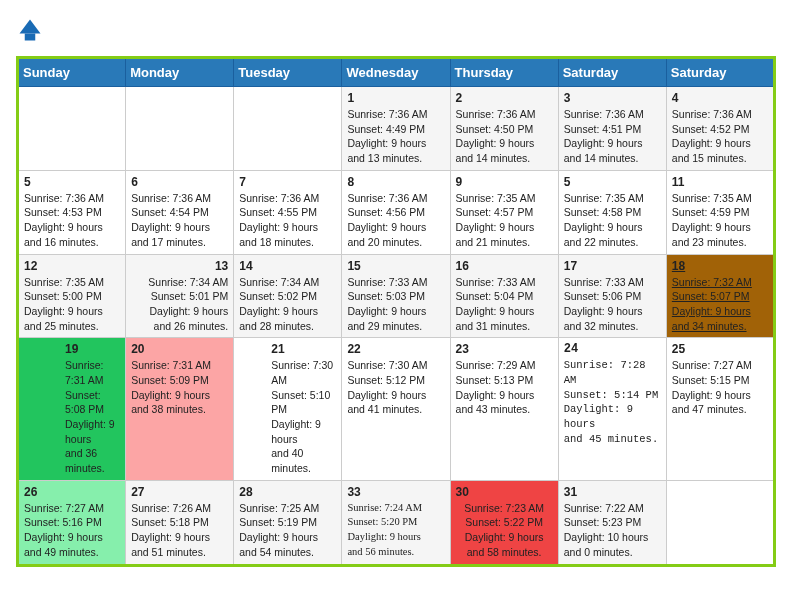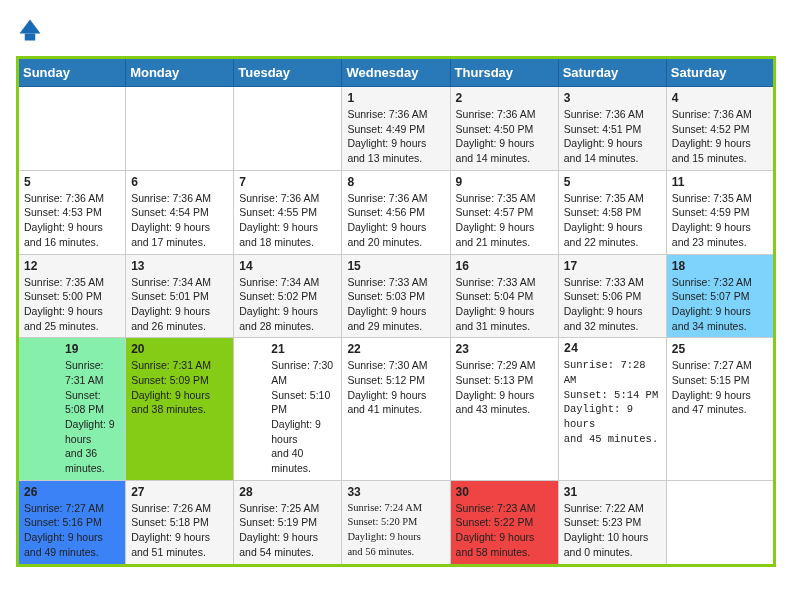--- a/index.html
+++ b/index.html
@@ -202,21 +202,21 @@
         </td>
       </tr>
       <tr>
         <td style="background-color: rgb(245, 245, 245);">
           <span class="day-num">12</span>
           <div class="day-info" style="white-space: pre-line;">Sunrise: 7:35 AM
 Sunset: 5:00 PM
 Daylight: 9 hours
 and 25 minutes.</div>
         </td>
-        <td style="background-color: rgb(245, 245, 245);">
+        <td style="background-color: rgb(245, 245, 245); text-align: right;">
           <span class="day-num">13</span>
           <div class="day-info" style="white-space: pre-line;">Sunrise: 7:34 AM
 Sunset: 5:01 PM
 Daylight: 9 hours
 and 26 minutes.</div>
         </td>
         <td style="background-color: rgb(245, 245, 245);">
           <span class="day-num">14</span>
           <div class="day-info" style="white-space: pre-line;">Sunrise: 7:34 AM
 Sunset: 5:02 PM
@@ -237,37 +237,37 @@
 Daylight: 9 hours
 and 31 minutes.</div>
         </td>
         <td style="background-color: rgb(245, 245, 245);">
           <span class="day-num">17</span>
           <div class="day-info" style="white-space: pre-line;">Sunrise: 7:33 AM
 Sunset: 5:06 PM
 Daylight: 9 hours
 and 32 minutes.</div>
         </td>
-        <td style="background-color: #7dd3fc;">
+        <td style="background-color: #a16207; text-decoration: underline;">
           <span class="day-num">18</span>
           <div class="day-info" style="white-space: pre-line;">Sunrise: 7:32 AM
 Sunset: 5:07 PM
 Daylight: 9 hours
 and 34 minutes.</div>
         </td>
       </tr>
       <tr>
-        <td style="background-color: #86efac; padding-left: 46px;">
+        <td style="background-color: #22c55e; padding-left: 46px;">
           <span class="day-num">19</span>
           <div class="day-info" style="white-space: pre-line;">Sunrise: 7:31 AM
 Sunset: 5:08 PM
 Daylight: 9 hours
 and 36 minutes.</div>
         </td>
-        <td style="background-color: #84cc16;">
+        <td style="background-color: #fca5a5;">
           <span class="day-num">20</span>
           <div class="day-info" style="white-space: pre-line;">Sunrise: 7:31 AM
 Sunset: 5:09 PM
 Daylight: 9 hours
 and 38 minutes.</div>
         </td>
         <td style="background-color: rgb(255, 255, 255); padding-left: 37px;">
           <span class="day-num">21</span>
           <div class="day-info" style="white-space: pre-line;">Sunrise: 7:30 AM
 Sunset: 5:10 PM
@@ -297,21 +297,21 @@
         </td>
         <td style="background-color: rgb(255, 255, 255);">
           <span class="day-num">25</span>
           <div class="day-info" style="white-space: pre-line;">Sunrise: 7:27 AM
 Sunset: 5:15 PM
 Daylight: 9 hours
 and 47 minutes.</div>
         </td>
       </tr>
       <tr>
-        <td style="background-color: #3b82f6;">
+        <td style="background-color: #86efac;">
           <span class="day-num">26</span>
           <div class="day-info" style="white-space: pre-line;">Sunrise: 7:27 AM
 Sunset: 5:16 PM
 Daylight: 9 hours
 and 49 minutes.</div>
         </td>
         <td style="background-color: rgb(245, 245, 245);">
           <span class="day-num">27</span>
           <div class="day-info" style="white-space: pre-line;">Sunrise: 7:26 AM
 Sunset: 5:18 PM
@@ -327,21 +327,21 @@
         </td>
         <td style="background-color: rgb(245, 245, 245);">
           <span class="day-num">33</span>
           <div class="day-info" style="white-space: pre-line; font-family: Liberation Serif, serif;">Sunrise: 7:24 AM
 Sunset: 5:20 PM
 Daylight: 9 hours
 and 56 minutes.</div>
         </td>
         <td style="background-color: #ef4444;">
           <span class="day-num">30</span>
-          <div class="day-info" style="white-space: pre-line;">Sunrise: 7:23 AM
+          <div class="day-info" style="white-space: pre-line; text-align: center;">Sunrise: 7:23 AM
 Sunset: 5:22 PM
 Daylight: 9 hours
 and 58 minutes.</div>
         </td>
         <td style="background-color: rgb(245, 245, 245);">
           <span class="day-num">31</span>
           <div class="day-info" style="white-space: pre-line;">Sunrise: 7:22 AM
 Sunset: 5:23 PM
 Daylight: 10 hours
 and 0 minutes.</div>

